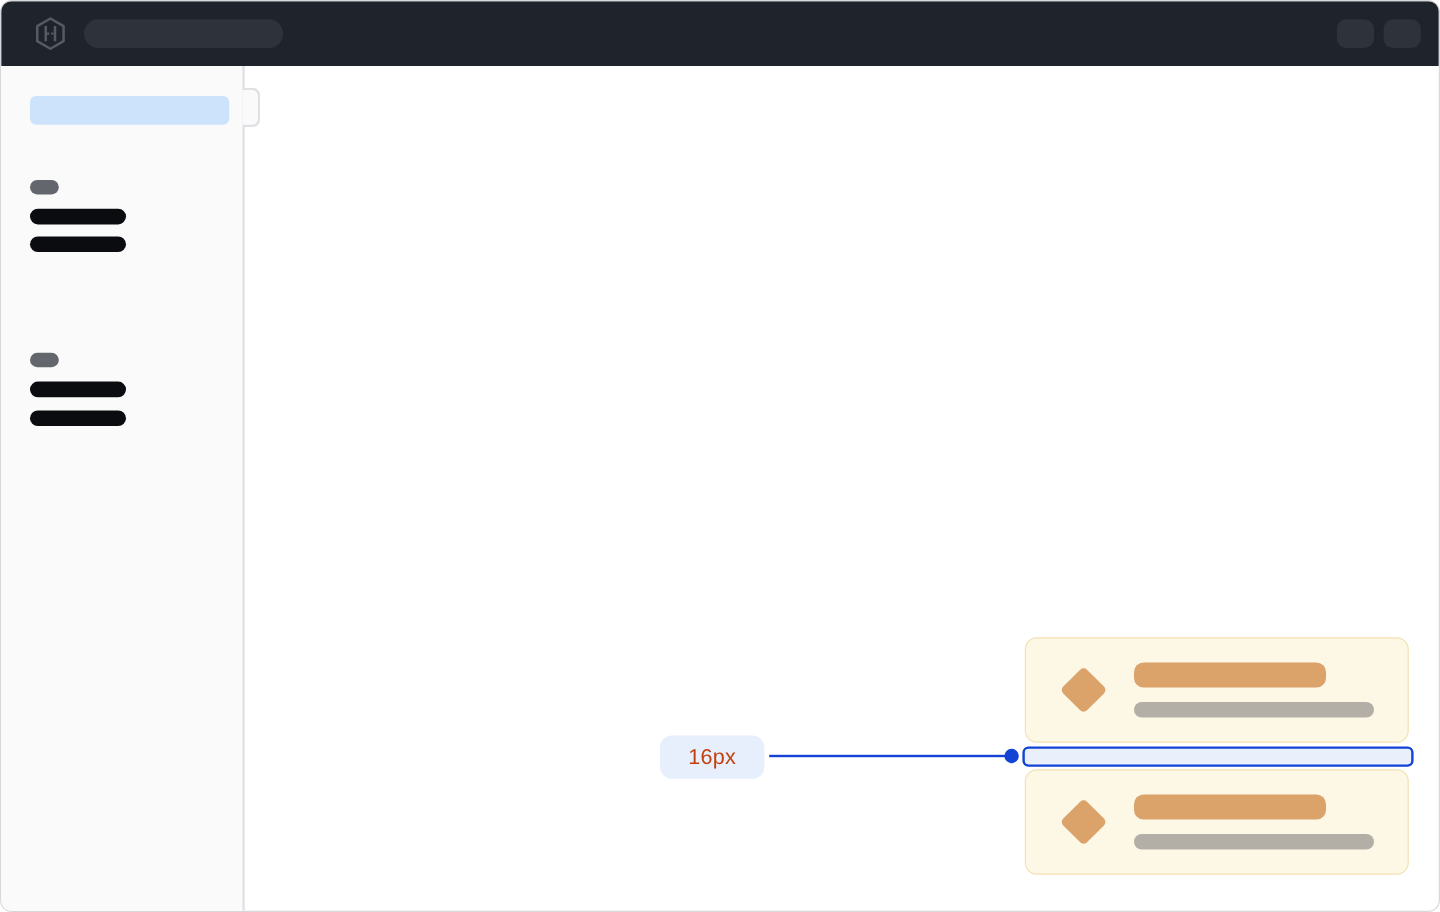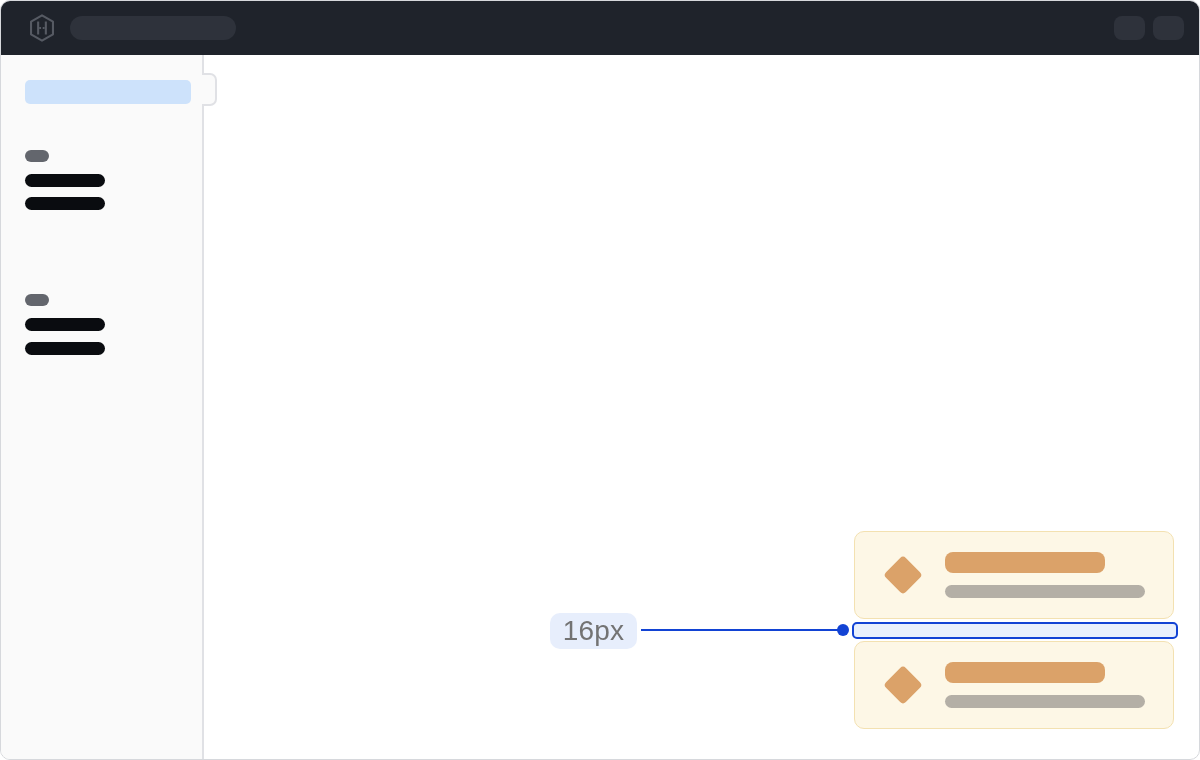--- a/index.html
+++ b/index.html
@@ -164,22 +164,22 @@
     background: #1243d4;
     border-radius: 50%;
     z-index: 2;
   }
   .measure-label {
     position: absolute;
     left: 549px; top: 612px;
     width: 87px; height: 36px;
     background: #e7eefc;
     border-radius: 10px;
-    color: #737373;
-    font-size: 28px;
+    color: #c2410c;
+    font-size: 18px;
     font-weight: 500;
     display: flex;
     align-items: center;
     justify-content: center;
     letter-spacing: 0.2px;
     z-index: 2;
   }
 </style>
 </head>
 <body>

